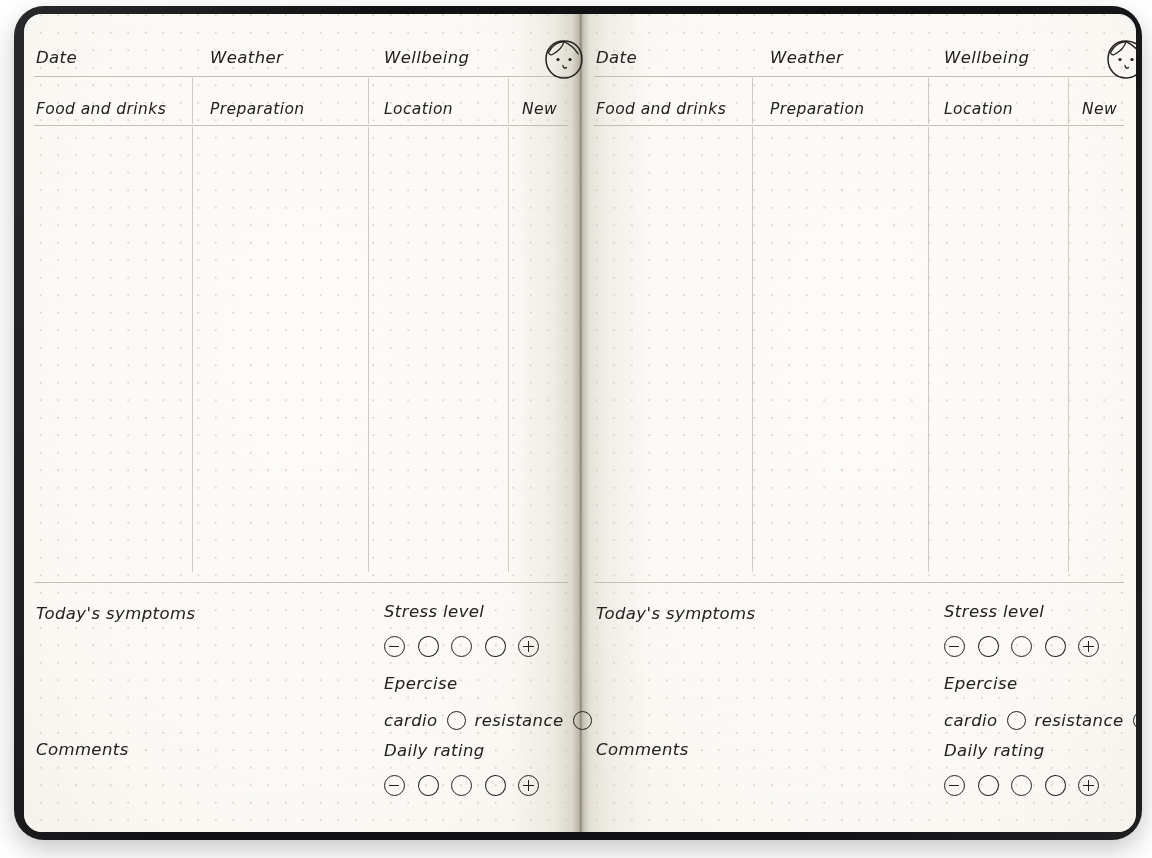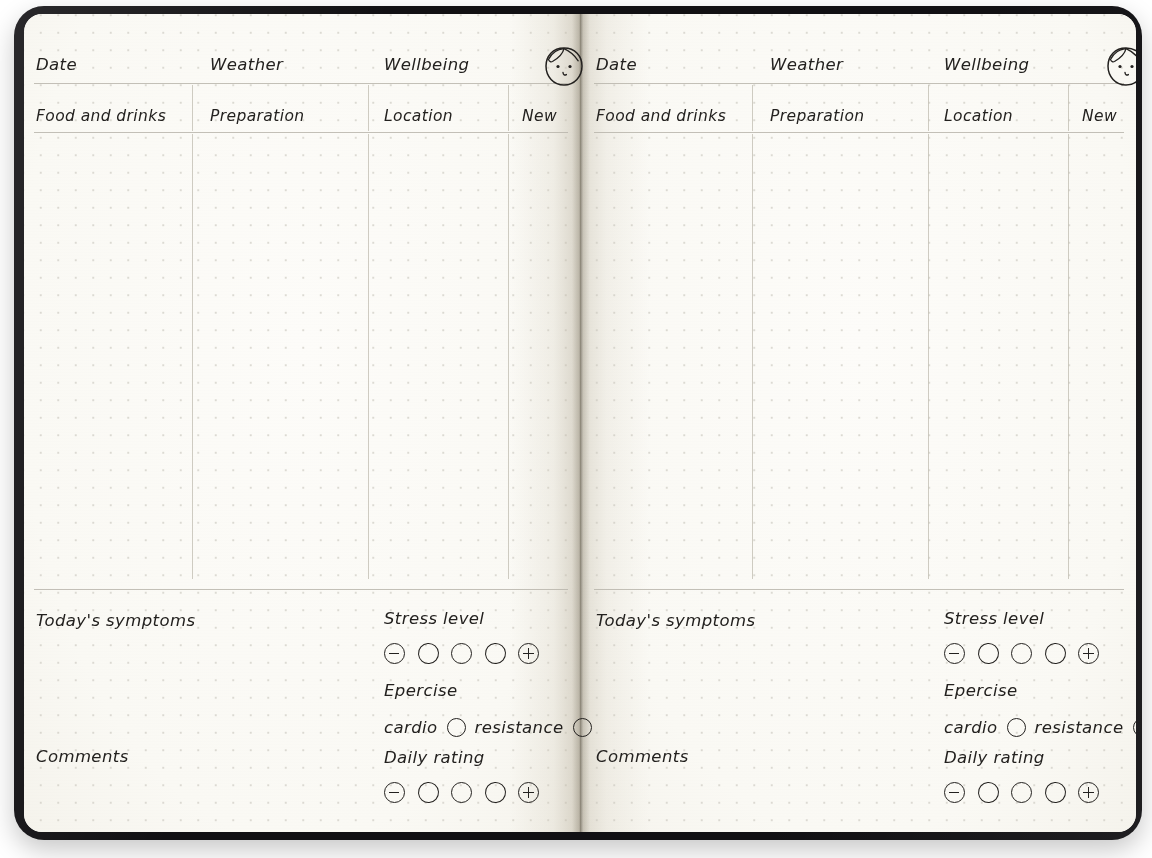--- a/index.html
+++ b/index.html
@@ -109,21 +109,20 @@
     background: rgba(120,113,98,0.45);
     pointer-events: none;
   }
 
   
   .sheet {
     position: absolute;
     top: 0;
     width: 556px;
     height: 646px;
-    margin-top: 7px;
   }
   .sheet-left  { left: 0; }
   .sheet-right { left: 556px; }
 
   .ink {
     font-family: "DejaVu Sans", sans-serif;
     color: #23211f;
     font-style: italic;
     font-weight: 400;
     letter-spacing: 0.4px;

